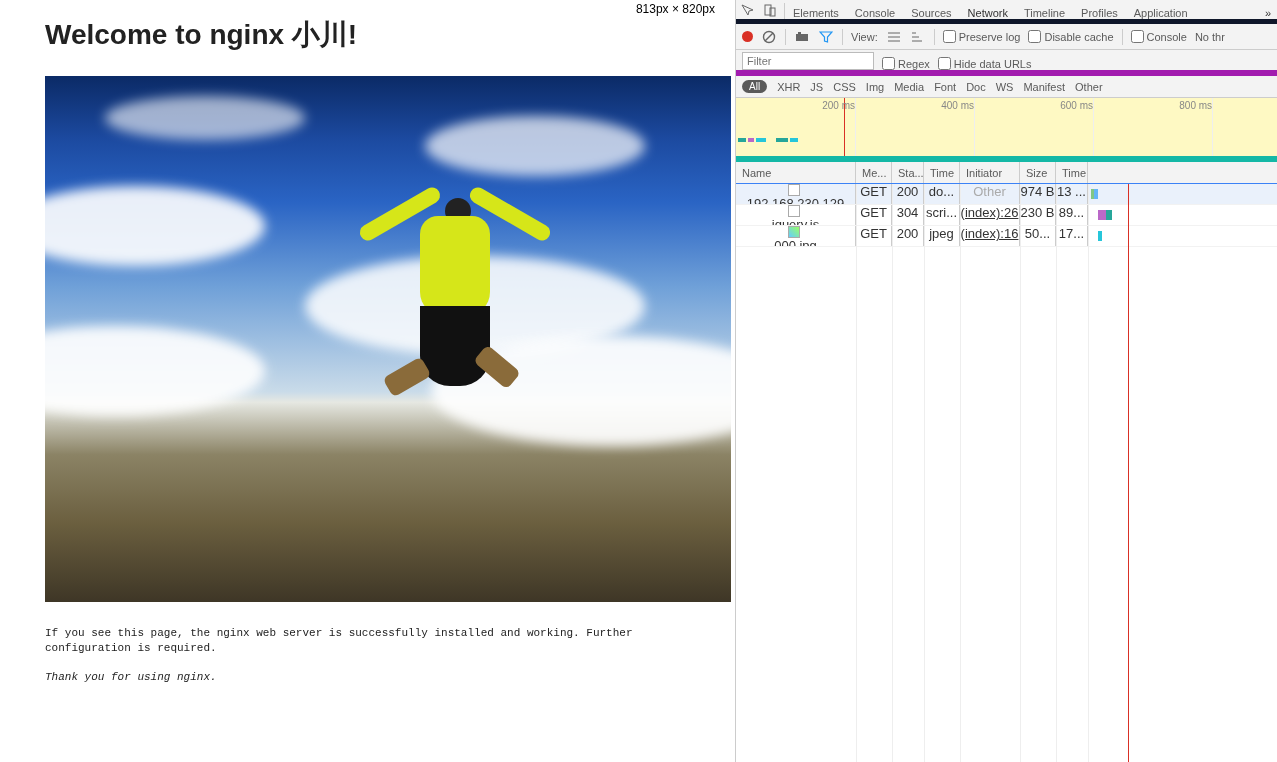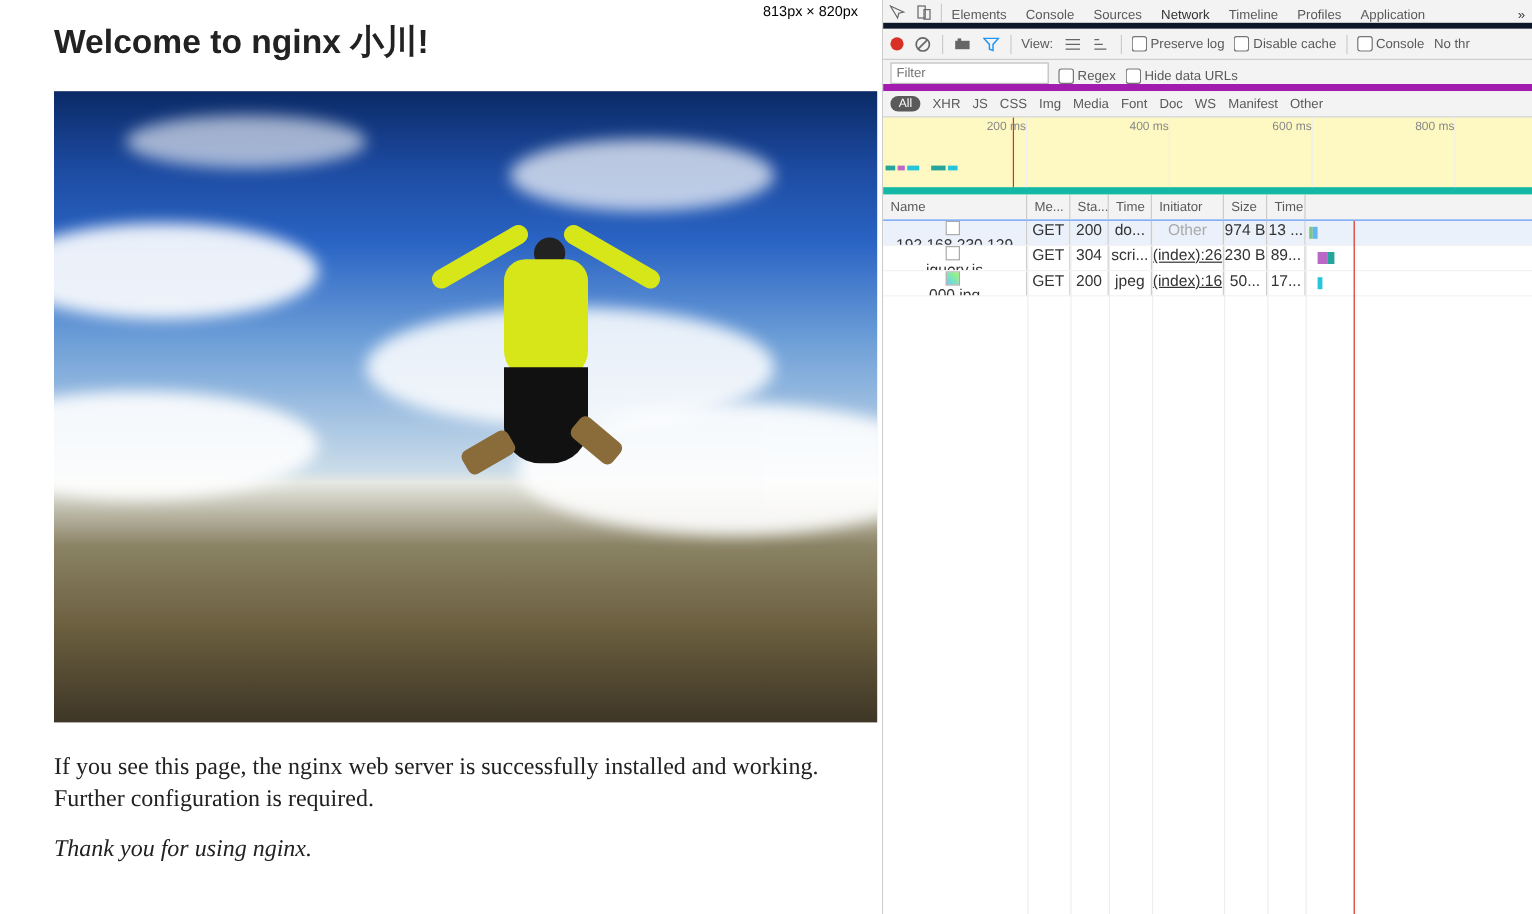--- a/index.html
+++ b/index.html
@@ -18,21 +18,21 @@
 .person { position: absolute; top: 100px; left: 320px; width: 180px; height: 260px; }
 .armL, .armR { position: absolute; width: 90px; height: 16px; background: #d6e619; border-radius: 8px; }
 .armL { top: 30px; left: -10px; transform: rotate(-30deg); }
 .armR { top: 30px; right: -10px; transform: rotate(30deg); }
 .torso { position: absolute; top: 40px; left: 55px; width: 70px; height: 100px; background: #d6e619; border-radius: 18px 18px 24px 24px; }
 .head { position: absolute; top: 22px; left: 80px; width: 26px; height: 26px; background: #222; border-radius: 50%; }
 .legs { position: absolute; top: 130px; left: 55px; width: 70px; height: 80px; background: #111; border-radius: 0 0 30px 30px; }
 .footL, .footR { position: absolute; width: 44px; height: 22px; background: #8a6b3a; border-radius: 6px; }
 .footL { top: 190px; left: 20px; transform: rotate(-30deg); }
 .footR { top: 180px; left: 110px; transform: rotate(40deg); }
-.copy { font-family: Liberation Serif, serif; font-size: 20px; line-height: 1.35; margin-top: 24px; width: 640px; }
+.copy { font-family: Liberation Mono, monospace; font-size: 11px; line-height: 1.35; margin-top: 24px; width: 640px; }
 .copy p { margin-bottom: 14px; }
 .copy a { color: #0000ee; text-decoration: underline; }
 .copy em { font-style: italic; }
 .right-pane { flex: 1; height: 762px; border-left: 1px solid #ccc; background: #fff; display: flex; flex-direction: column; font-size: 11px; color: #333; }
 .tabs { display: flex; align-items: flex-end; height: 24px; border-bottom: 5px solid #0f172a; background: #f3f3f3; padding-left: 4px; overflow: hidden; }
 .tabs .ico { width: 16px; height: 16px; display: inline-flex; align-items: center; justify-content: center; margin-right: 6px; color: #5a5a5a; }
 .tabs .tab { padding: 4px 8px; color: #5a5a5a; cursor: default; white-space: nowrap; }
 .tabs .tab.active { color: #333; border-bottom: 2px solid #2196F3; }
 .tabs .more { margin-left: auto; padding: 0 6px; }
 .toolbar1 { display: flex; align-items: center; height: 26px; border-bottom: 1px solid #ccc; background: #f3f3f3; padding: 0 6px; gap: 8px; }

